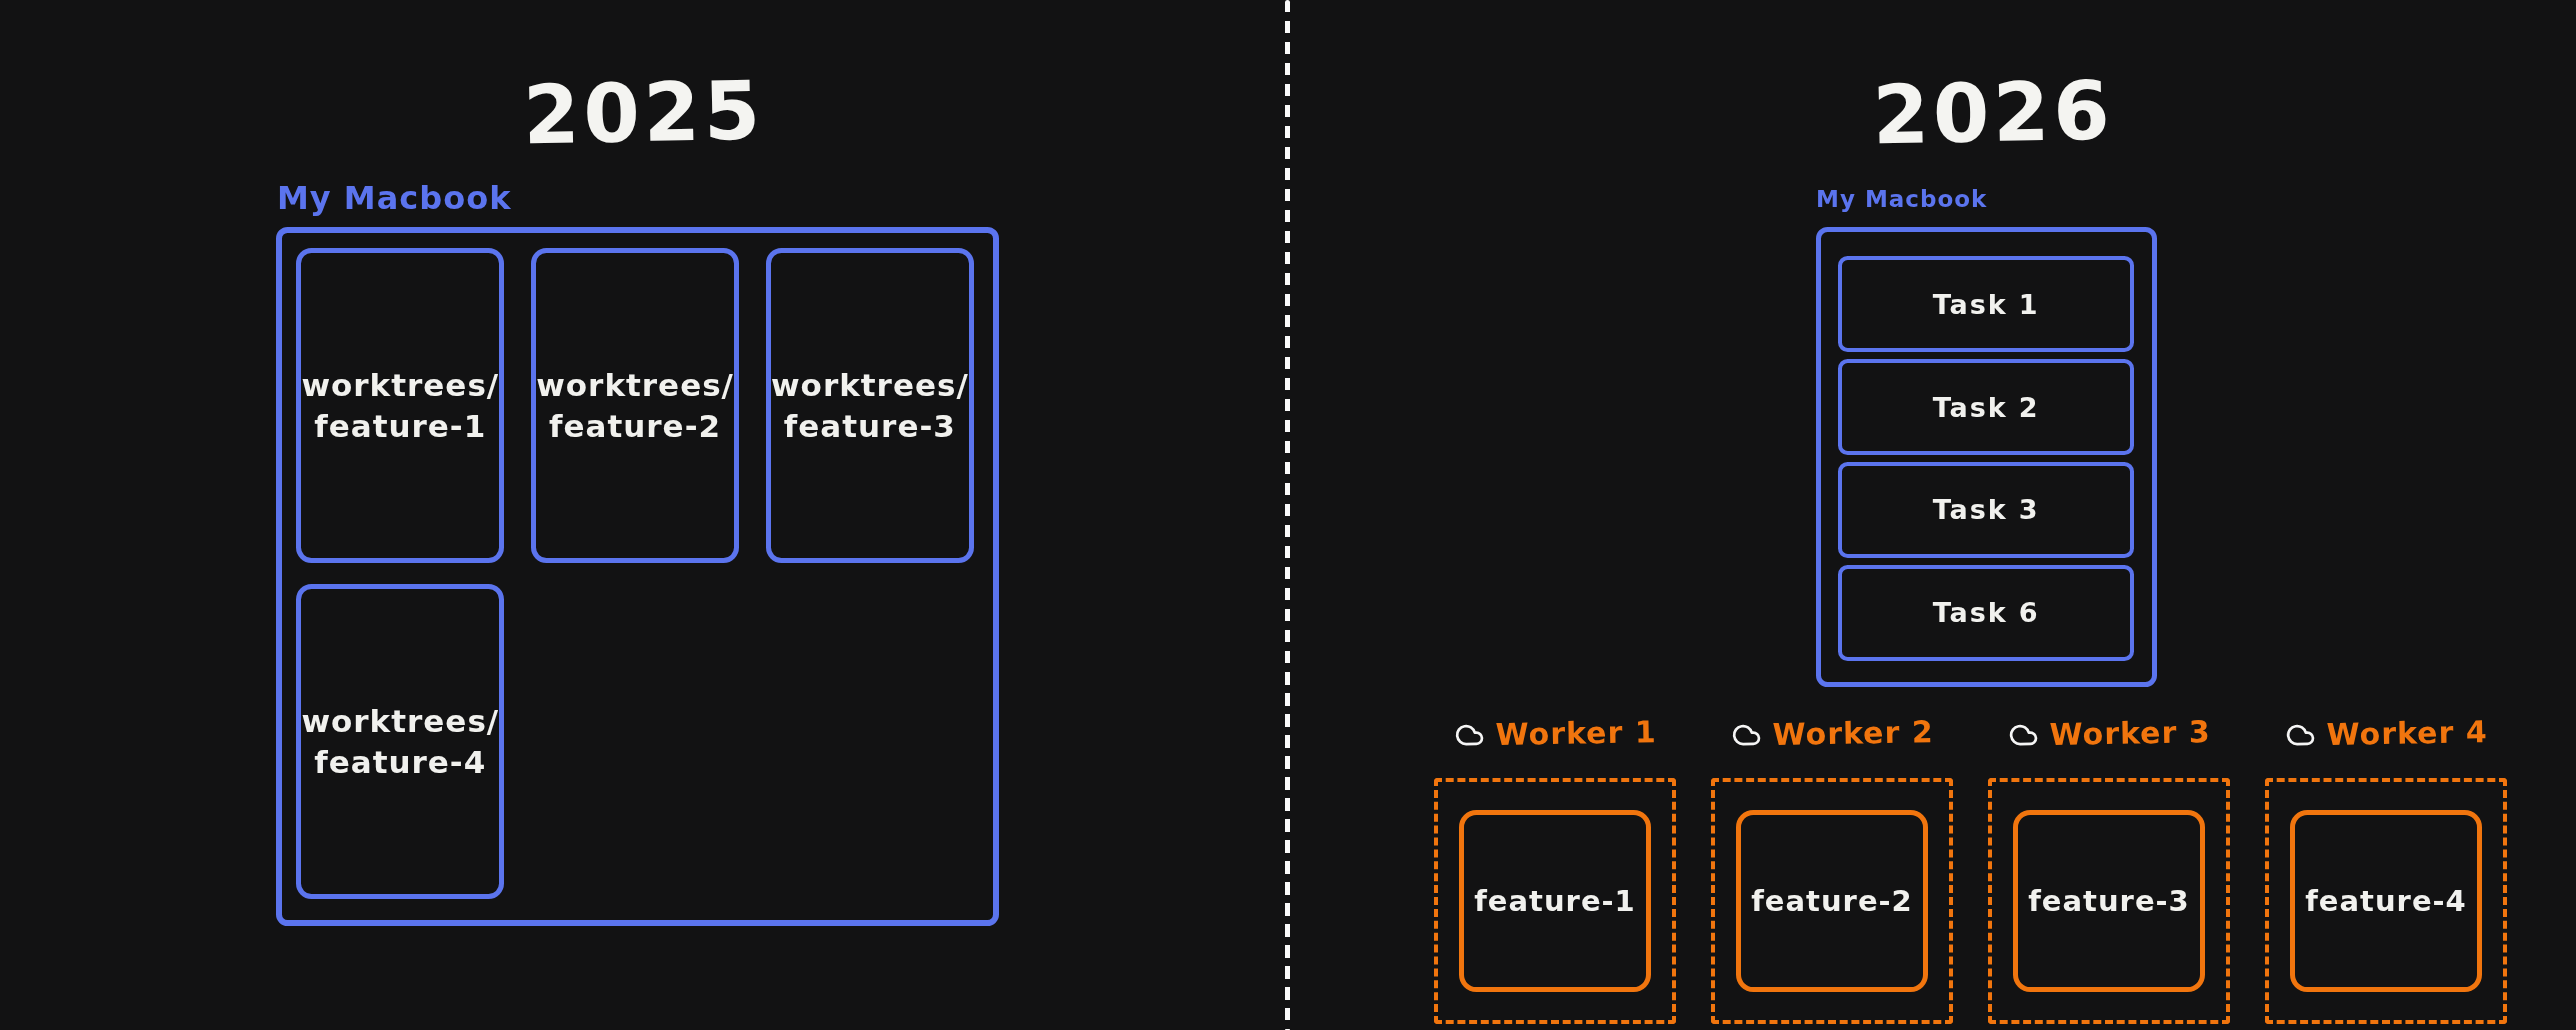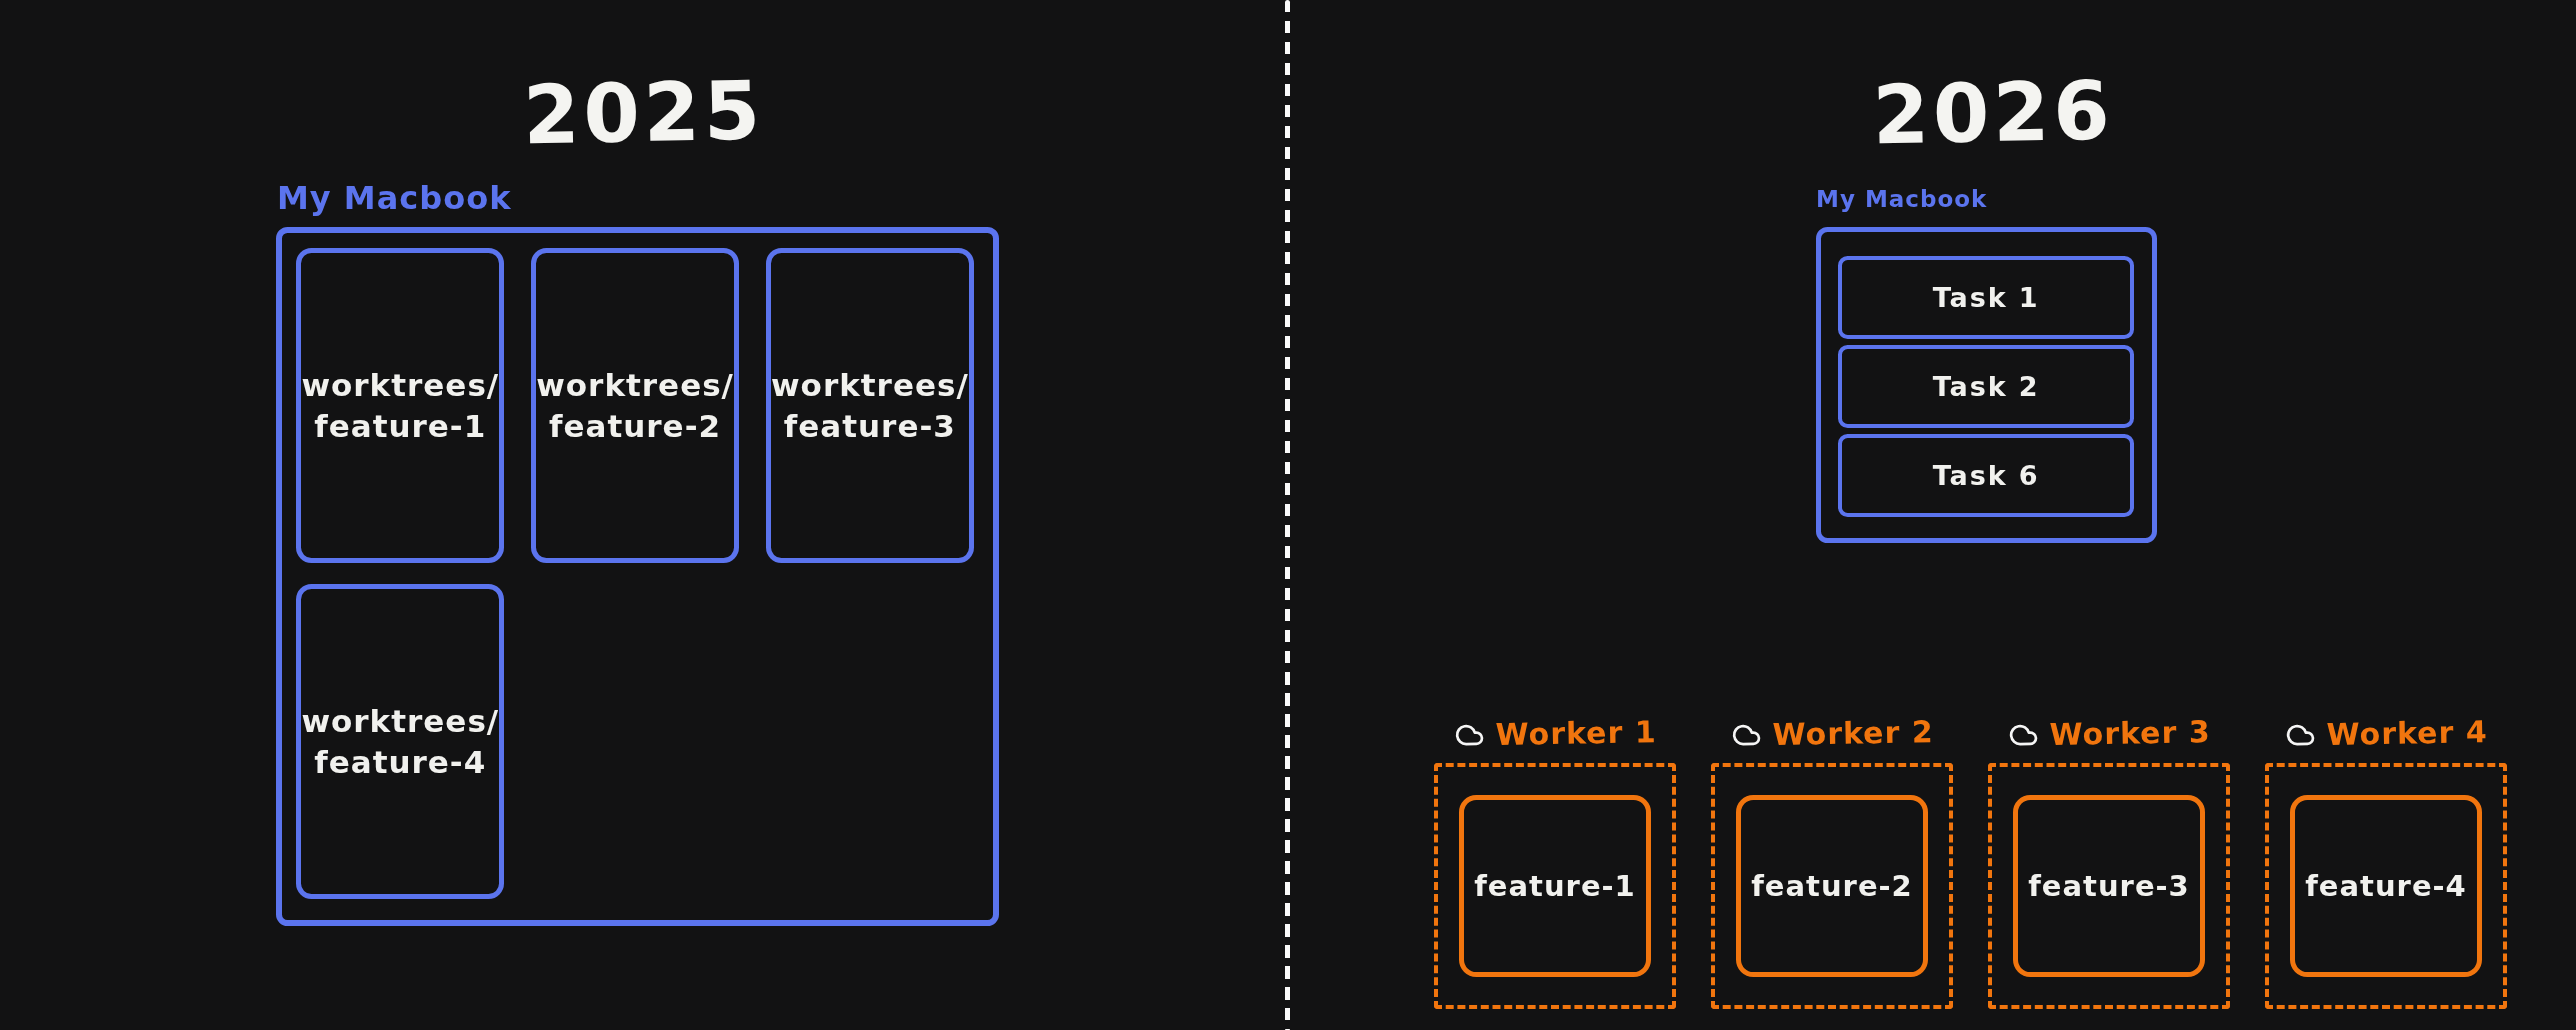--- a/index.html
+++ b/index.html
@@ -39,36 +39,36 @@
     column-gap:27px; row-gap:21px; padding:15.4px 20px 21px 14.4px;
   }
   .worktree-box {
     border:5.8px solid var(--blue,#5b74ee); border-radius:15.4px;
     display:flex; flex-direction:column; align-items:center; justify-content:center;
     color:var(--text,#f1f1ee); font-size:31px; line-height:1.32; text-align:center;
     letter-spacing:1px;
   }
   
   .tasks-box {
-    position:absolute; left:1816px; top:227px; width:341px; height:316px;
+    position:absolute; left:1816px; top:227px; width:341px; height:460px;
     box-sizing:border-box; border:5.8px solid var(--blue,#5b74ee); border-radius:11.5px;
     display:flex; flex-direction:column; gap:6.7px; padding:24px 18px 21px 17.3px;
   }
   .task-item {
     flex:1; box-sizing:border-box;
     border:4.8px solid var(--blue,#5b74ee); border-radius:9.6px;
     display:flex; align-items:center; justify-content:center;
     color:var(--text,#f1f1ee); font-size:27px; letter-spacing:1.9px;
   }
   
   .workers {
     position:absolute; left:1434px; top:715px; width:1079px;
     display:flex; gap:35px;
   }
-  .worker { width:242px; display:flex; flex-direction:column; align-items:center; }
+  .worker { width:242px; display:flex; flex-direction:column; align-items:center;gap:15px; }
   .worker-header {
     display:flex; align-items:center; justify-content:center; gap:9.6px;
     height:36px; color:var(--orange,#f1750e); font-size:30px; letter-spacing:1px;
     transform:rotate(-1deg);
   }
   .cloud-icon-svg { width:33px; height:27px; }
   .worker-sandbox {
     margin-top:11.5px; width:100%; height:246px; box-sizing:border-box;
     border:4.8px dashed var(--orange,#f1750e); border-radius:3.8px;
     display:flex; align-items:center; justify-content:center;
@@ -111,20 +111,21 @@
 
   <div class="divider"></div>
 
   <section>
     <h1 class="year-title right">2026</h1>
     <div class="machine-label right">My Macbook</div>
 
     <div class="tasks-box">
       <div class="task-item">Task 1</div>
       <div class="task-item">Task 2</div>
+      <div class="task-item">Task 3</div>
       <div class="task-item">Task 6</div>
     </div>
 
     <div class="workers">
 
       <div class="worker">
         <div class="worker-header">
           <svg class="cloud-icon-svg" viewBox="0 0 24 24" fill="none" stroke="#f5f5f5" stroke-width="2.4" stroke-linecap="round" stroke-linejoin="round">
               <path d="M18 10h-1.26A8 8 0 1 0 9 20h9a5 5 0 0 0 0-10z"></path>
             </svg>

